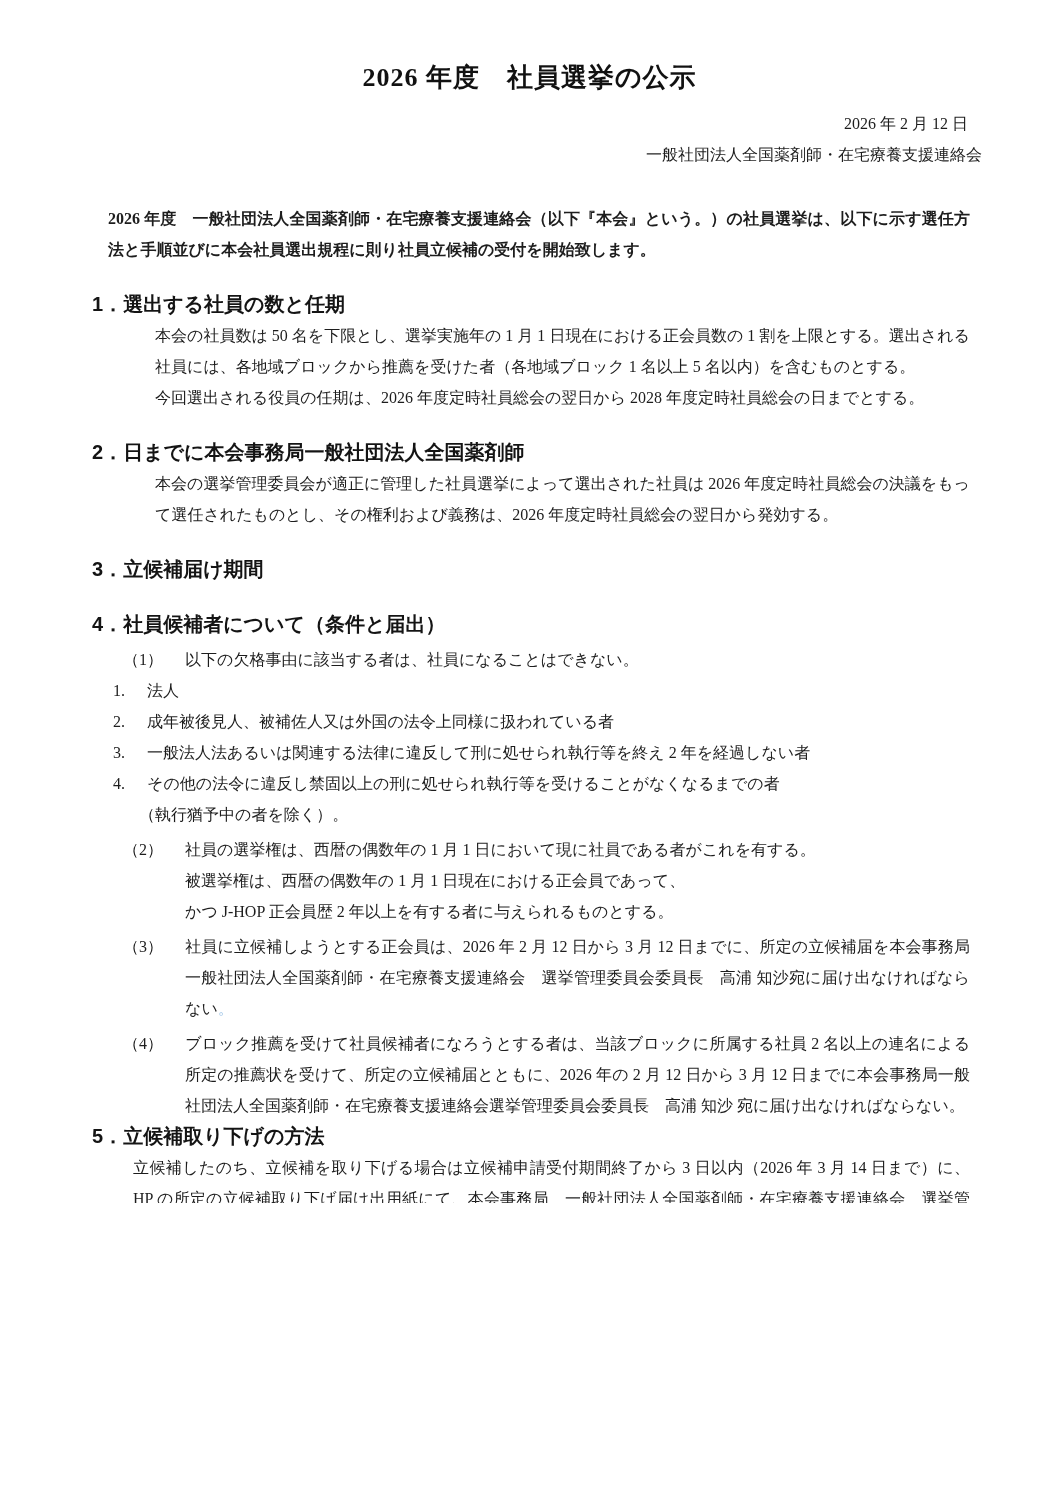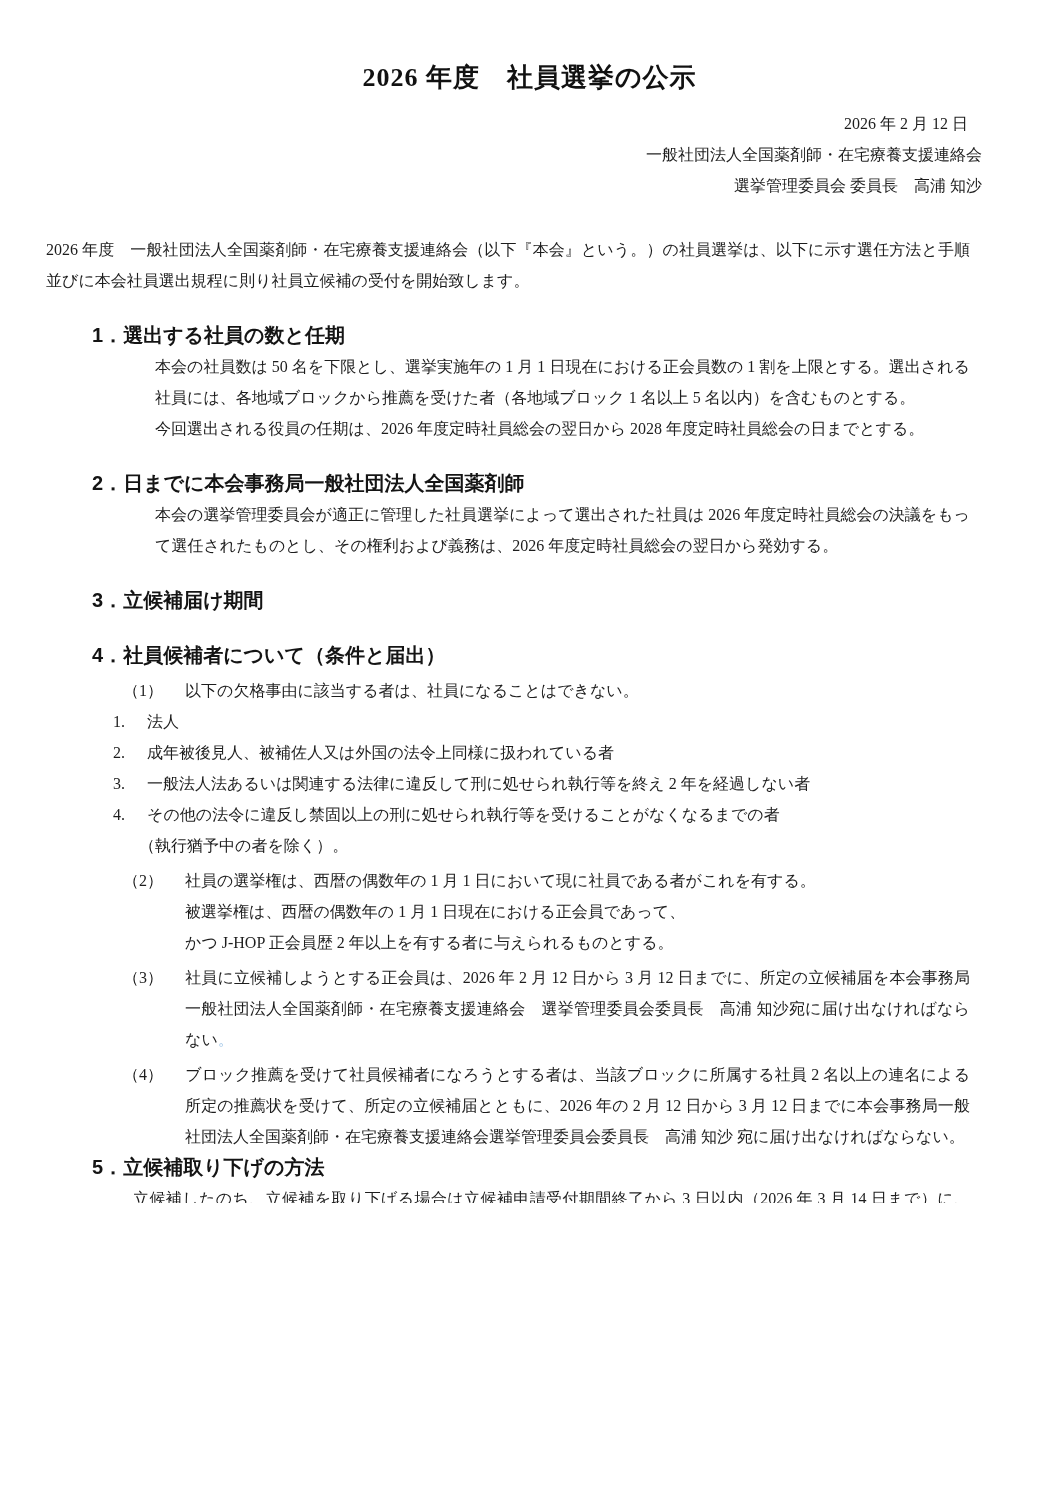--- a/index.html
+++ b/index.html
@@ -15,21 +15,21 @@
   .doc-title{
     margin:60px 0 0 0;
     text-align:center;
     font-family:"Liberation Serif","DejaVu Serif",serif;
     font-size:26px;font-weight:700;line-height:36px;
     letter-spacing:1px;color:#111;
   }
   .hdr-block{margin:12px 77px 0 0;text-align:right;}
   .hdr-line{white-space:pre;}
   .hdr-date{padding-right:14px;}
-  .intro{margin:33px 89px 0 46px;text-align:justify;}
+  .intro{margin:33px 89px 0 108px;text-align:justify;font-weight:bold;}
   .sec-head{
     font-family:"Liberation Sans","DejaVu Sans",sans-serif;
     font-size:20px;font-weight:700;line-height:31px;
     margin:24px 89px 0 92px;color:#141414;
   }
   .sec-head.no-gap{margin-top:0;}
   .h-num{display:inline-block;min-width:30px;}
   .para{margin:0 89px 0 155px;text-align:justify;}
   .para-s3{margin:0 89px 0 148px;}
   .para-s5{margin:0 89px 0 133px;text-align:justify;}
@@ -44,21 +44,20 @@
 </head>
 <body>
 
 <div class="page">
 
   <h1 class="doc-title">2026 年度　社員選挙の公示</h1>
 
   <div class="hdr-block">
     <div class="hdr-line hdr-date">2026 年 2 月 12 日</div>
     <div class="hdr-line">一般社団法人全国薬剤師・在宅療養支援連絡会</div>
-    <div class="hdr-line">選挙管理委員会 委員長　高浦 知沙</div>
   </div>
 
   <p class="intro">2026 年度　一般社団法人全国薬剤師・在宅療養支援連絡会（以下『本会』という。）の社員選挙は、以下に示す選任方法と手順並びに本会社員選出規程に則り社員立候補の受付を開始致します。</p>
 
   <h2 class="sec-head"><span class="h-num">1．</span><span>選出する社員の数と任期</span></h2>
   <p class="para">本会の社員数は 50 名を下限とし、選挙実施年の 1 月 1 日現在における正会員数の 1 割を上限とする。選出される社員には、各地域ブロックから推薦を受けた者（各地域ブロック 1 名以上 5 名以内）を含むものとする。</p>
   <p class="para">今回選出される役員の任期は、2026 年度定時社員総会の翌日から 2028 年度定時社員総会の日までとする。</p>
 
   <h2 class="sec-head"><span class="h-num">2．</span><span>日までに本会事務局一般社団法人全国薬剤師</span></h2>
   <p class="para">本会の選挙管理委員会が適正に管理した社員選挙によって選出された社員は 2026 年度定時社員総会の決議をもって選任されたものとし、その権利および義務は、2026 年度定時社員総会の翌日から発効する。</p>

